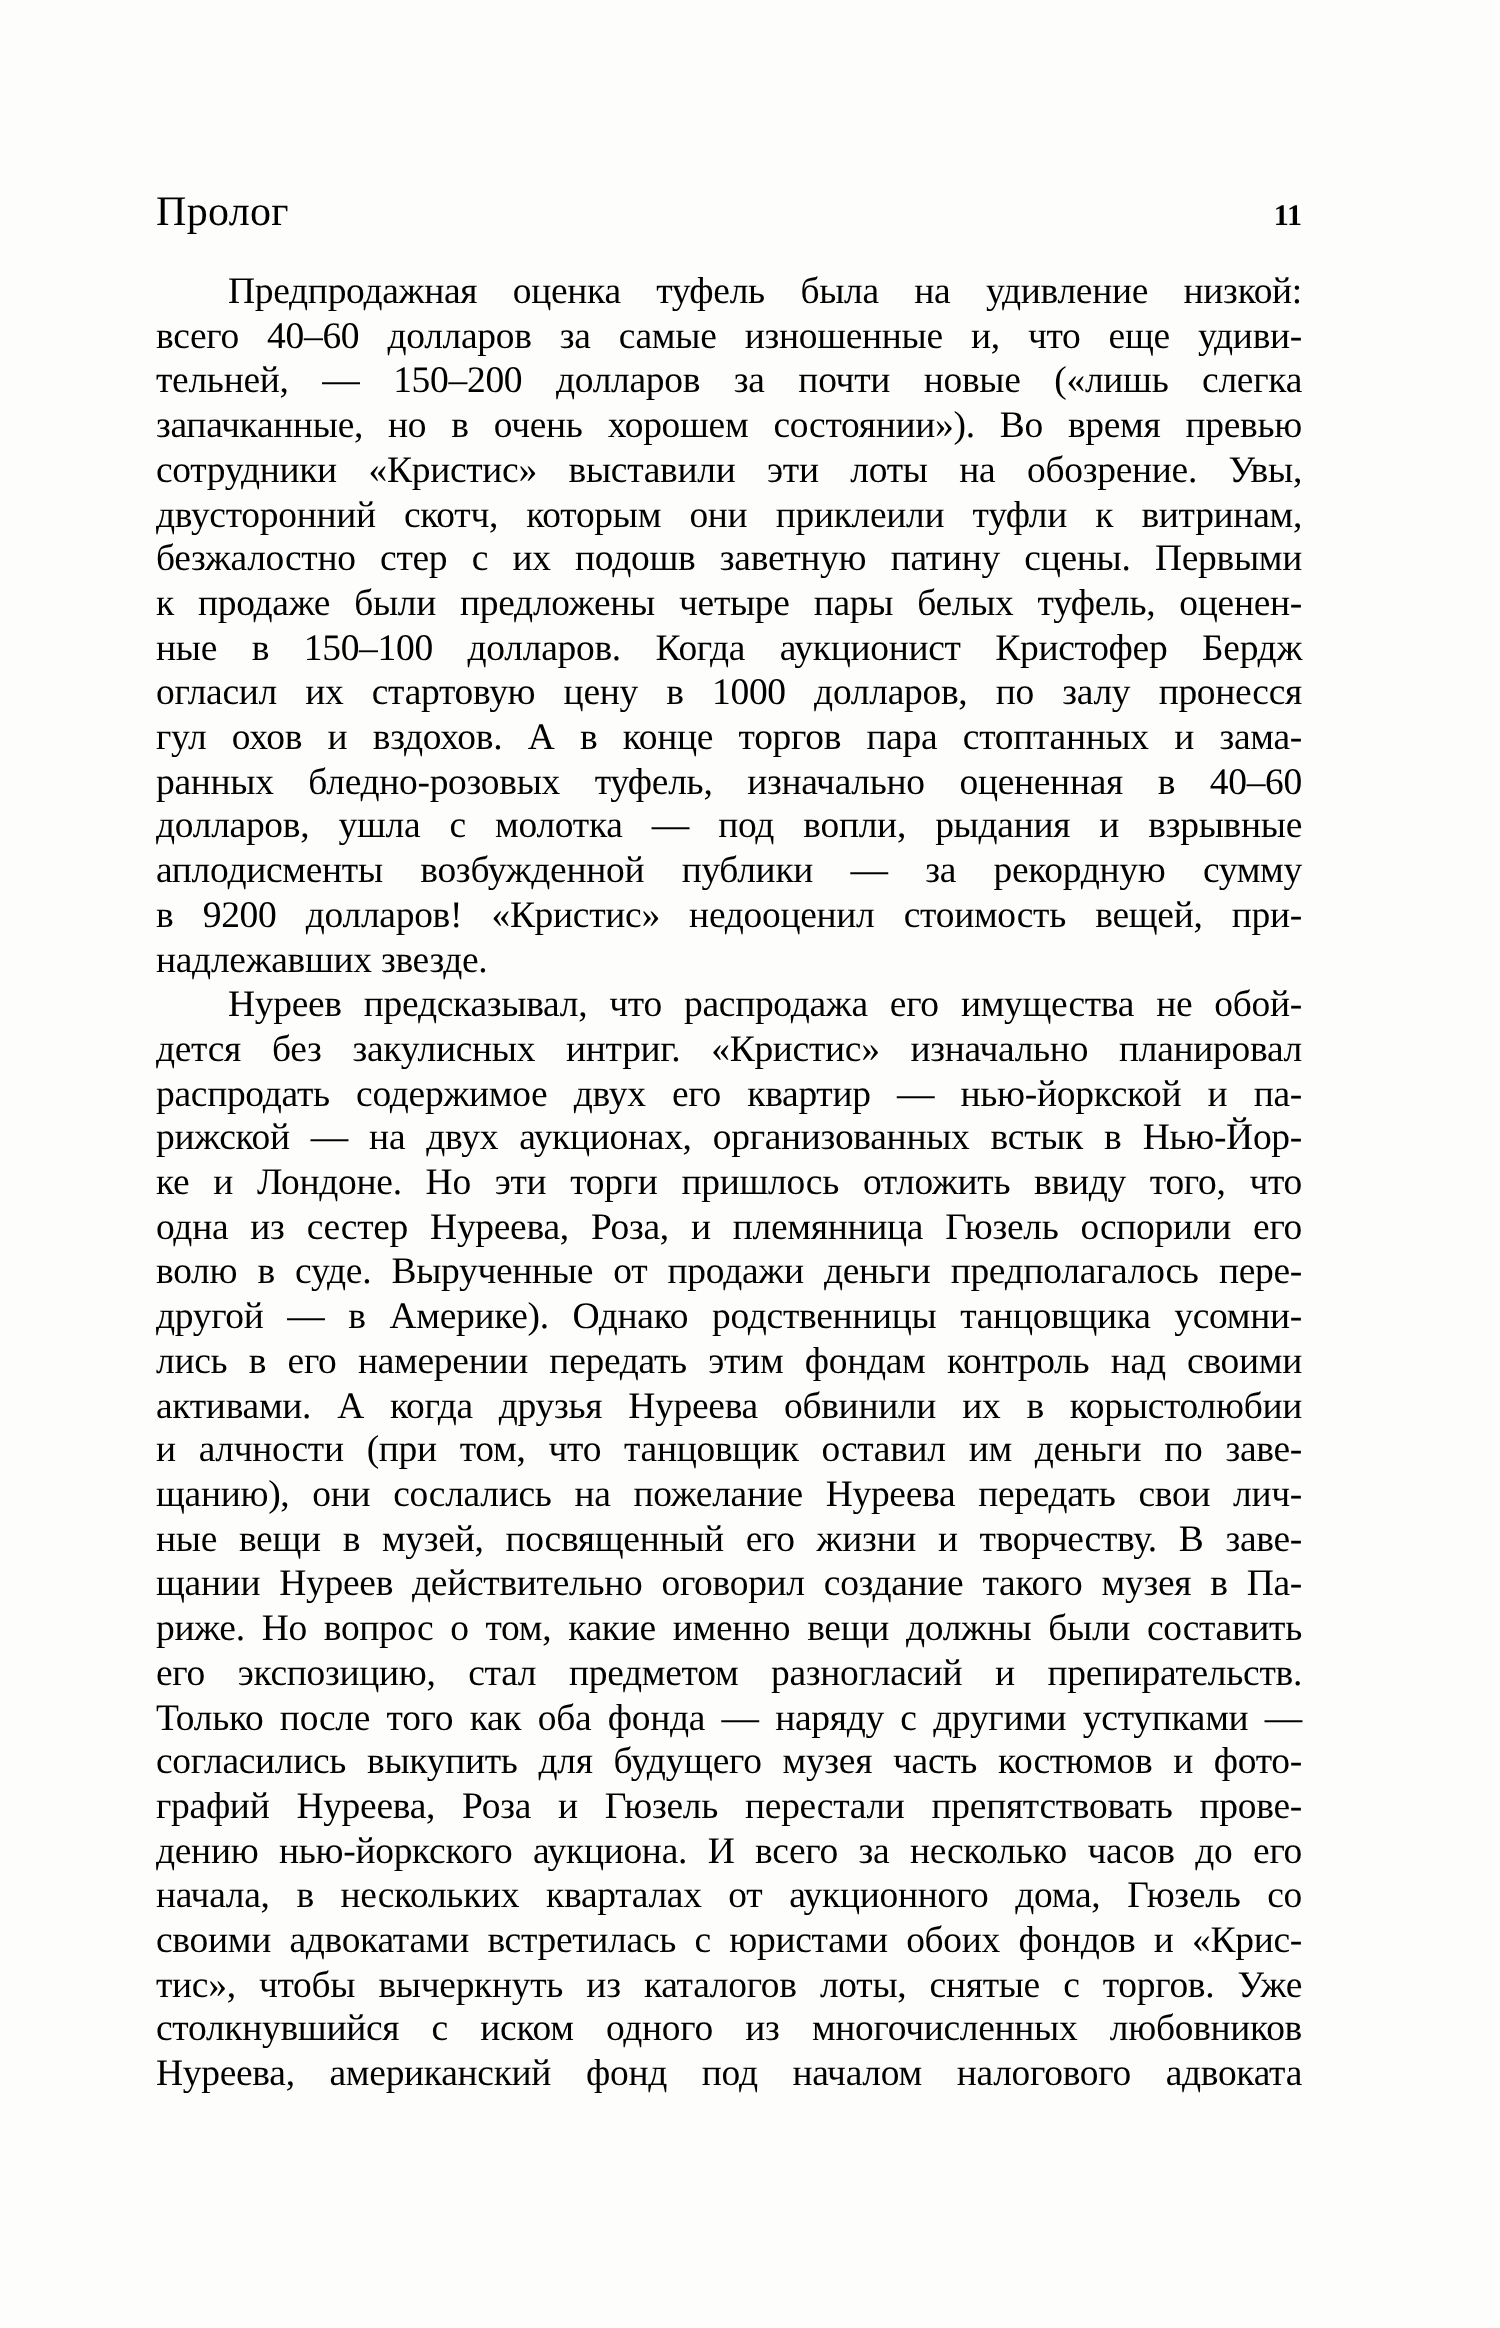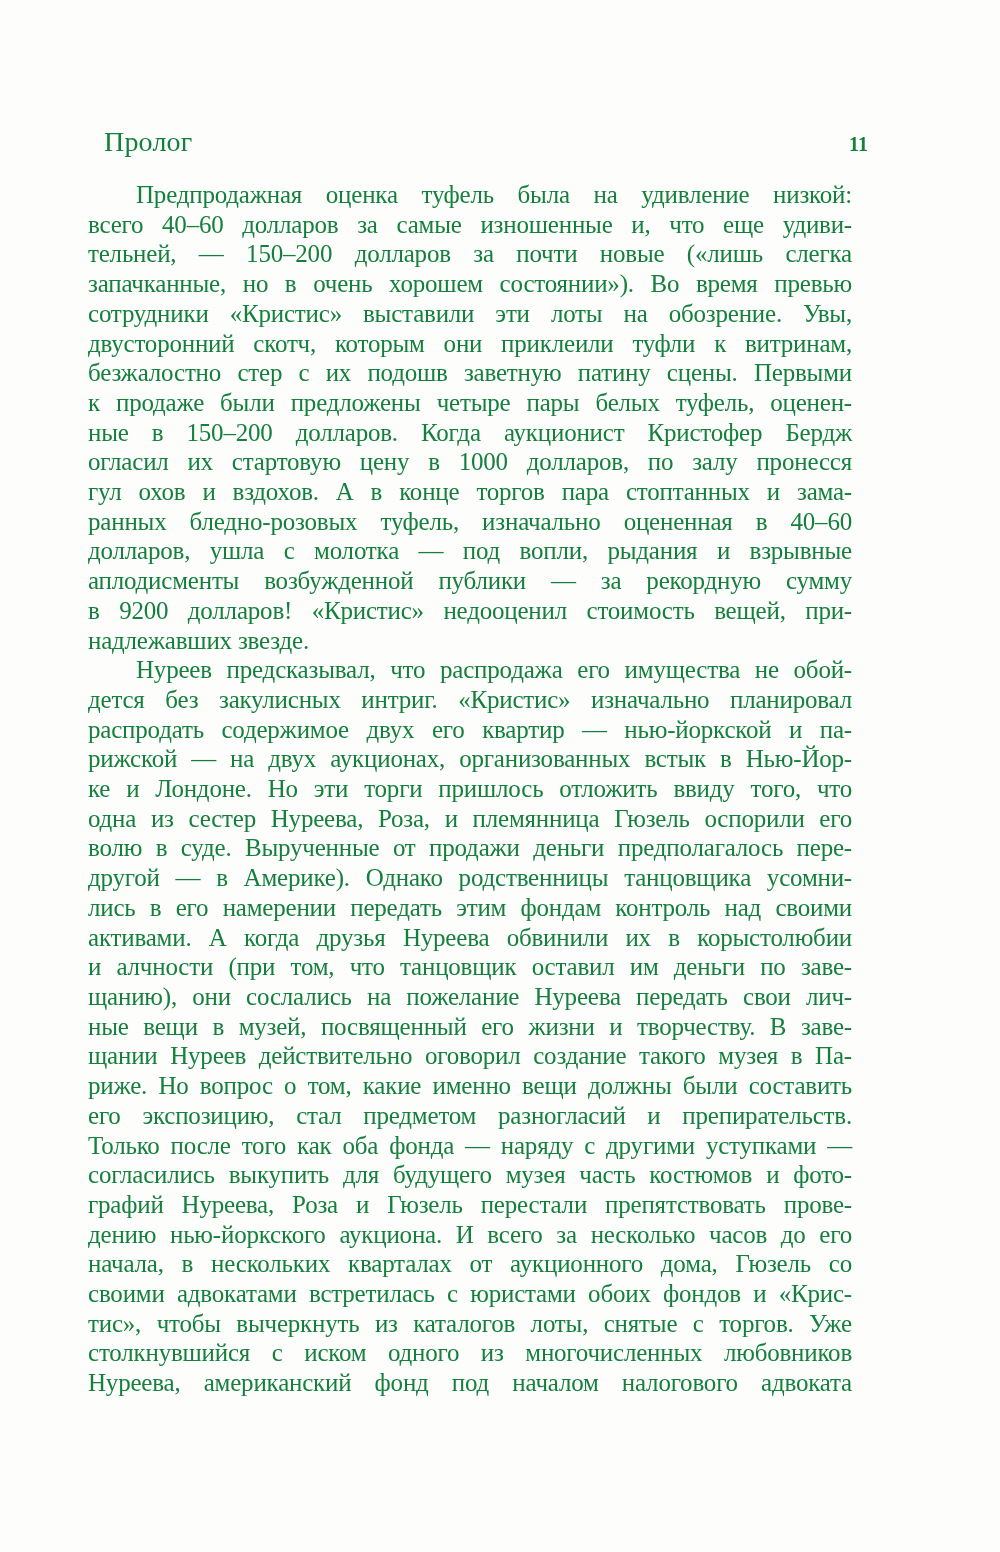--- a/index.html
+++ b/index.html
@@ -31,21 +31,21 @@
     font-weight: 400;
     letter-spacing: 0.2px;
   }
   .page-number {
     font-size: 20px;
     line-height: 32px;
     font-weight: 700;
   }
   .body-text {
     position: absolute;
-    left: 88px;
+    left: 104px;
     top: 180px;
     width: 764px;
     font-size: 25px;
     line-height: 29.7px;
     letter-spacing: -0.2px;
   }
   .paragraph {
     margin: 0;
   }
   .line {
@@ -56,36 +56,36 @@
   .line.indent {
     text-indent: 48px;
   }
   .line.last {
     text-align-last: left;
   }
 </style>
 </head>
 <body>
 
-<div class="page" style="background: rgb(253, 253, 252); color: #15803d;">
+<div class="page" style="background: rgb(253, 253, 252); color: #000000;">
   <div class="running-head">
     <span class="chapter-title">Пролог</span>
     <span class="page-number">11</span>
   </div>
   <div class="body-text" id="body-text">
       <div class="paragraph">
         <div class="line indent">Предпродажная оценка туфель была на удивление низкой:</div>
         <div class="line">всего 40–60 долларов за самые изношенные и, что еще удиви-</div>
         <div class="line">тельней, — 150–200 долларов за почти новые («лишь слегка</div>
         <div class="line">запачканные, но в очень хорошем состоянии»). Во время превью</div>
         <div class="line">сотрудники «Кристис» выставили эти лоты на обозрение. Увы,</div>
         <div class="line">двусторонний скотч, которым они приклеили туфли к витринам,</div>
         <div class="line">безжалостно стер с их подошв заветную патину сцены. Первыми</div>
         <div class="line">к продаже были предложены четыре пары белых туфель, оценен-</div>
-        <div class="line">ные в 150–200 долларов. Когда аукционист Кристофер Бердж</div>
+        <div class="line">ные в 150–100 долларов. Когда аукционист Кристофер Бердж</div>
         <div class="line">огласил их стартовую цену в 1000 долларов, по залу пронесся</div>
         <div class="line">гул охов и вздохов. А в конце торгов пара стоптанных и зама-</div>
         <div class="line">ранных бледно-розовых туфель, изначально оцененная в 40–60</div>
         <div class="line">долларов, ушла с молотка — под вопли, рыдания и взрывные</div>
         <div class="line">аплодисменты возбужденной публики — за рекордную сумму</div>
         <div class="line">в 9200 долларов! «Кристис» недооценил стоимость вещей, при-</div>
         <div class="line last">надлежавших звезде.</div>
       </div>
       <div class="paragraph">
         <div class="line indent">Нуреев предсказывал, что распродажа его имущества не обой-</div>

